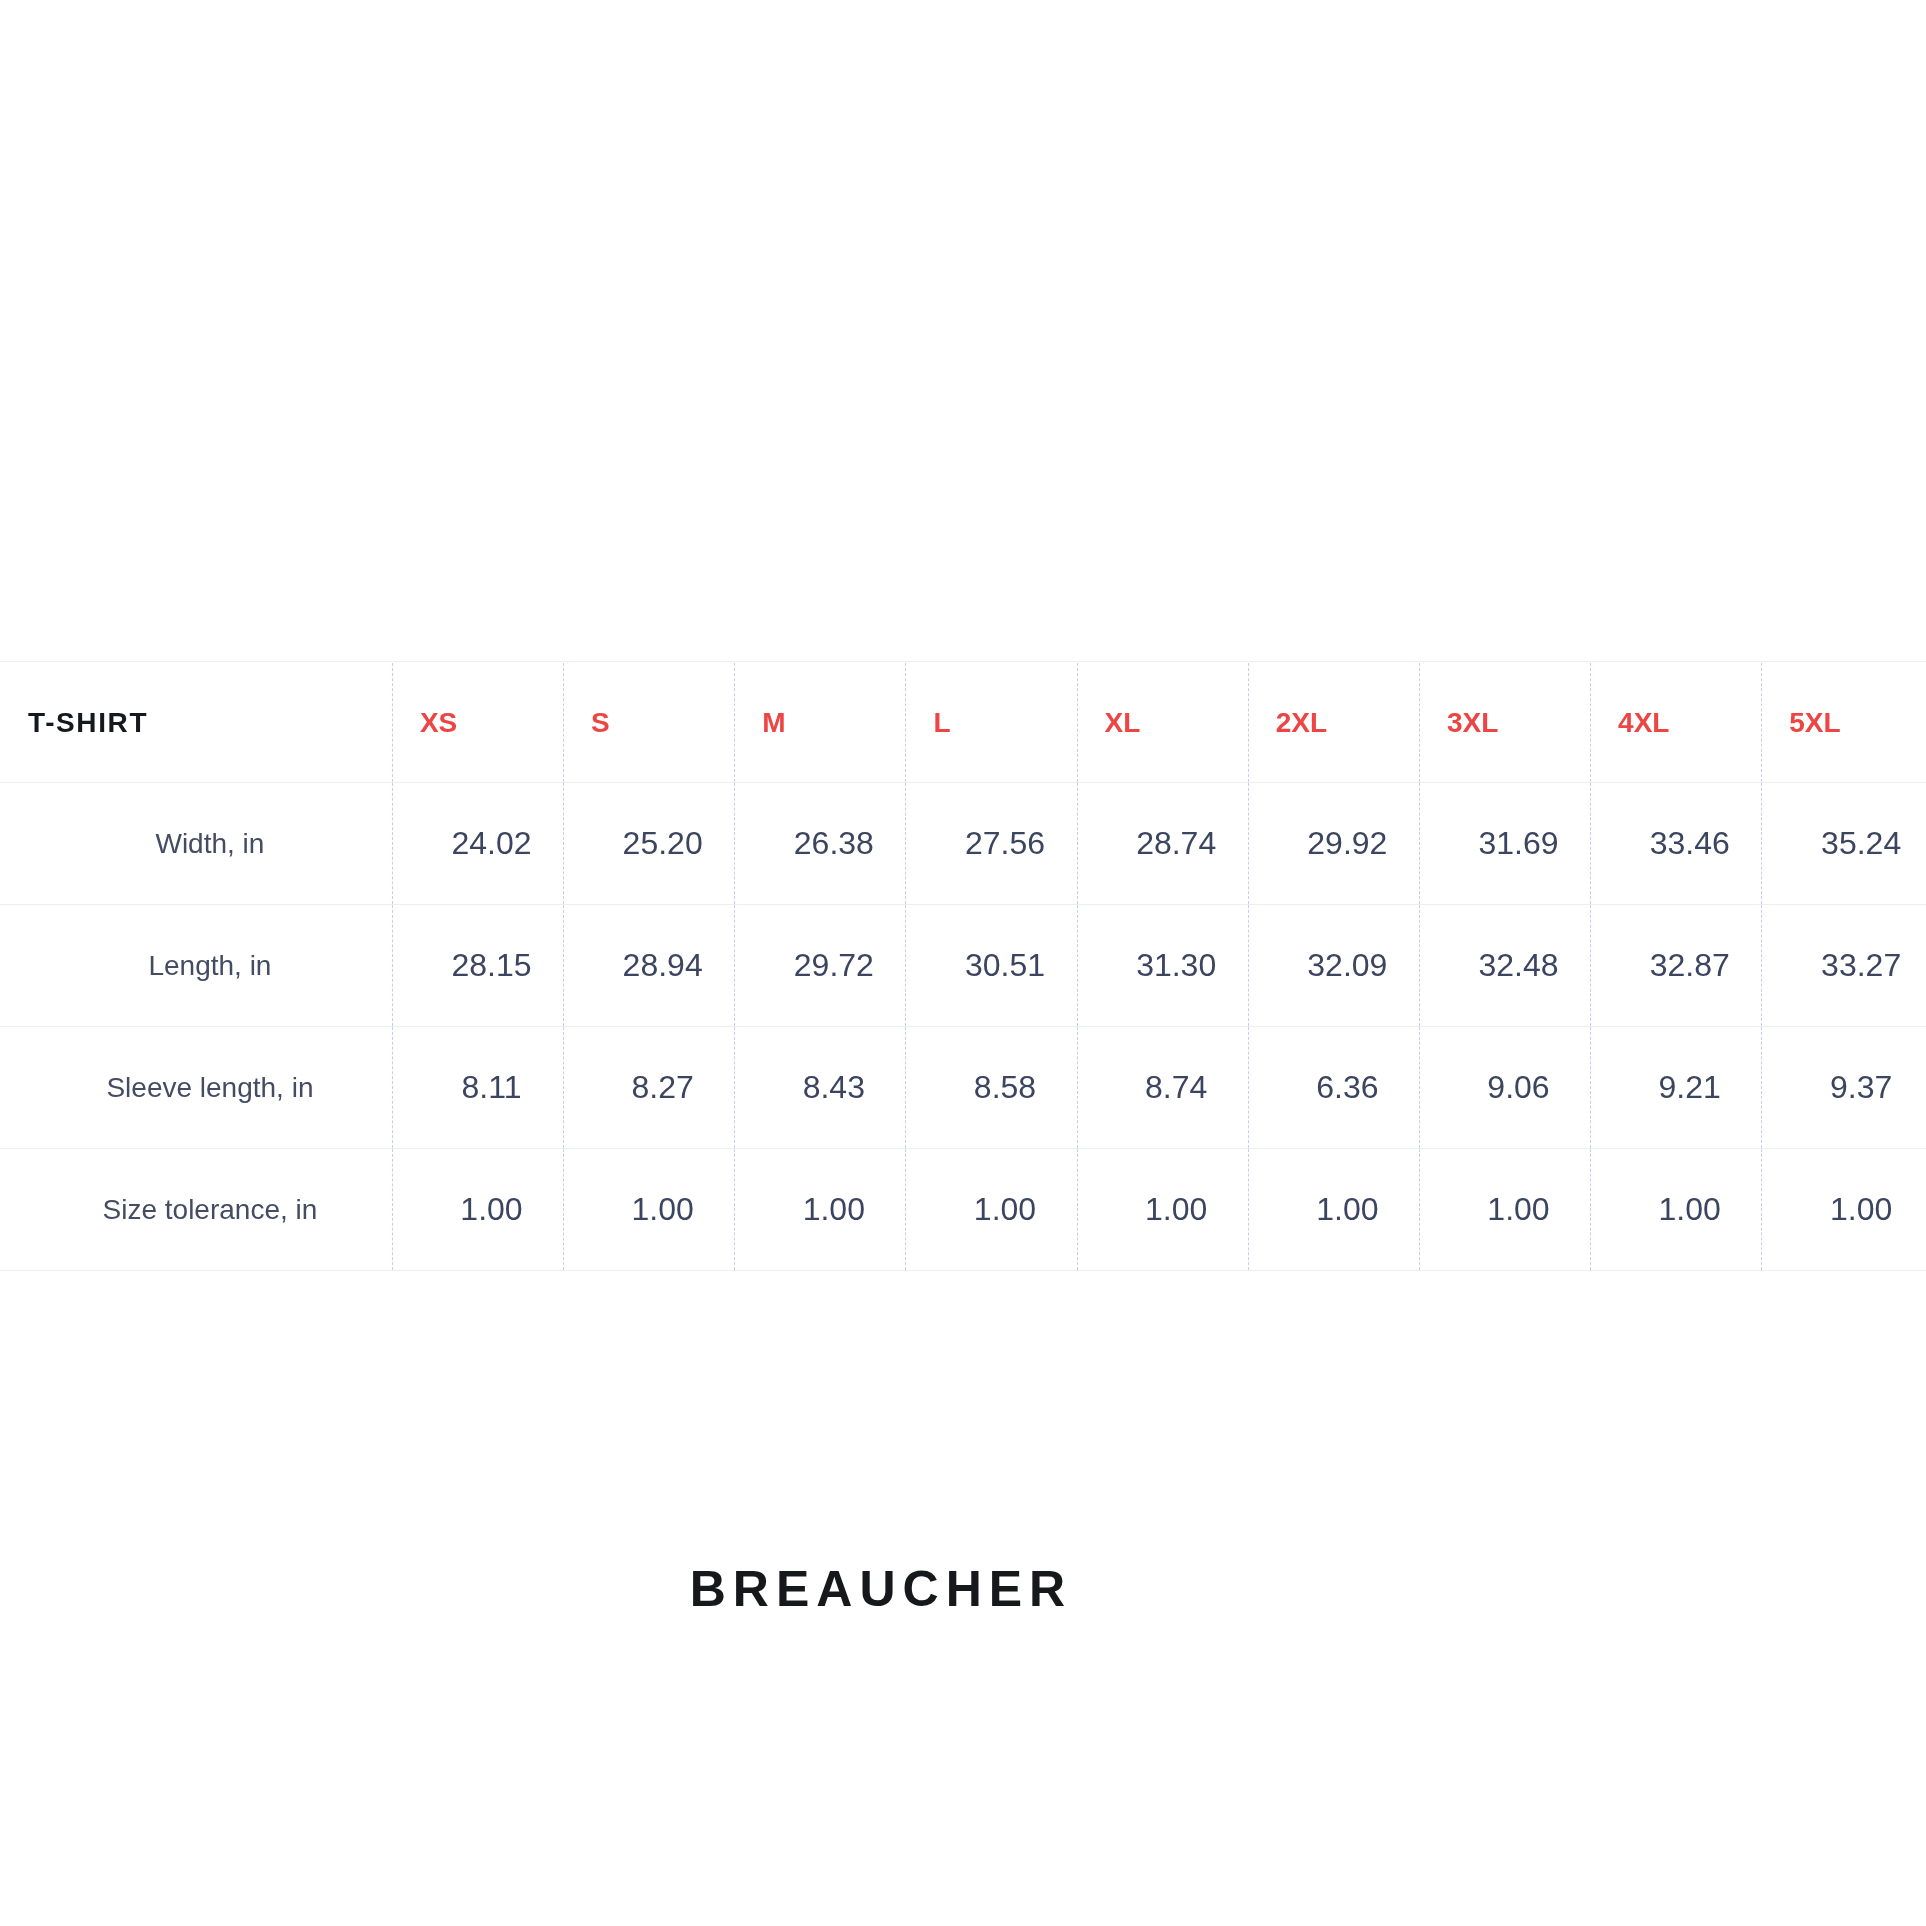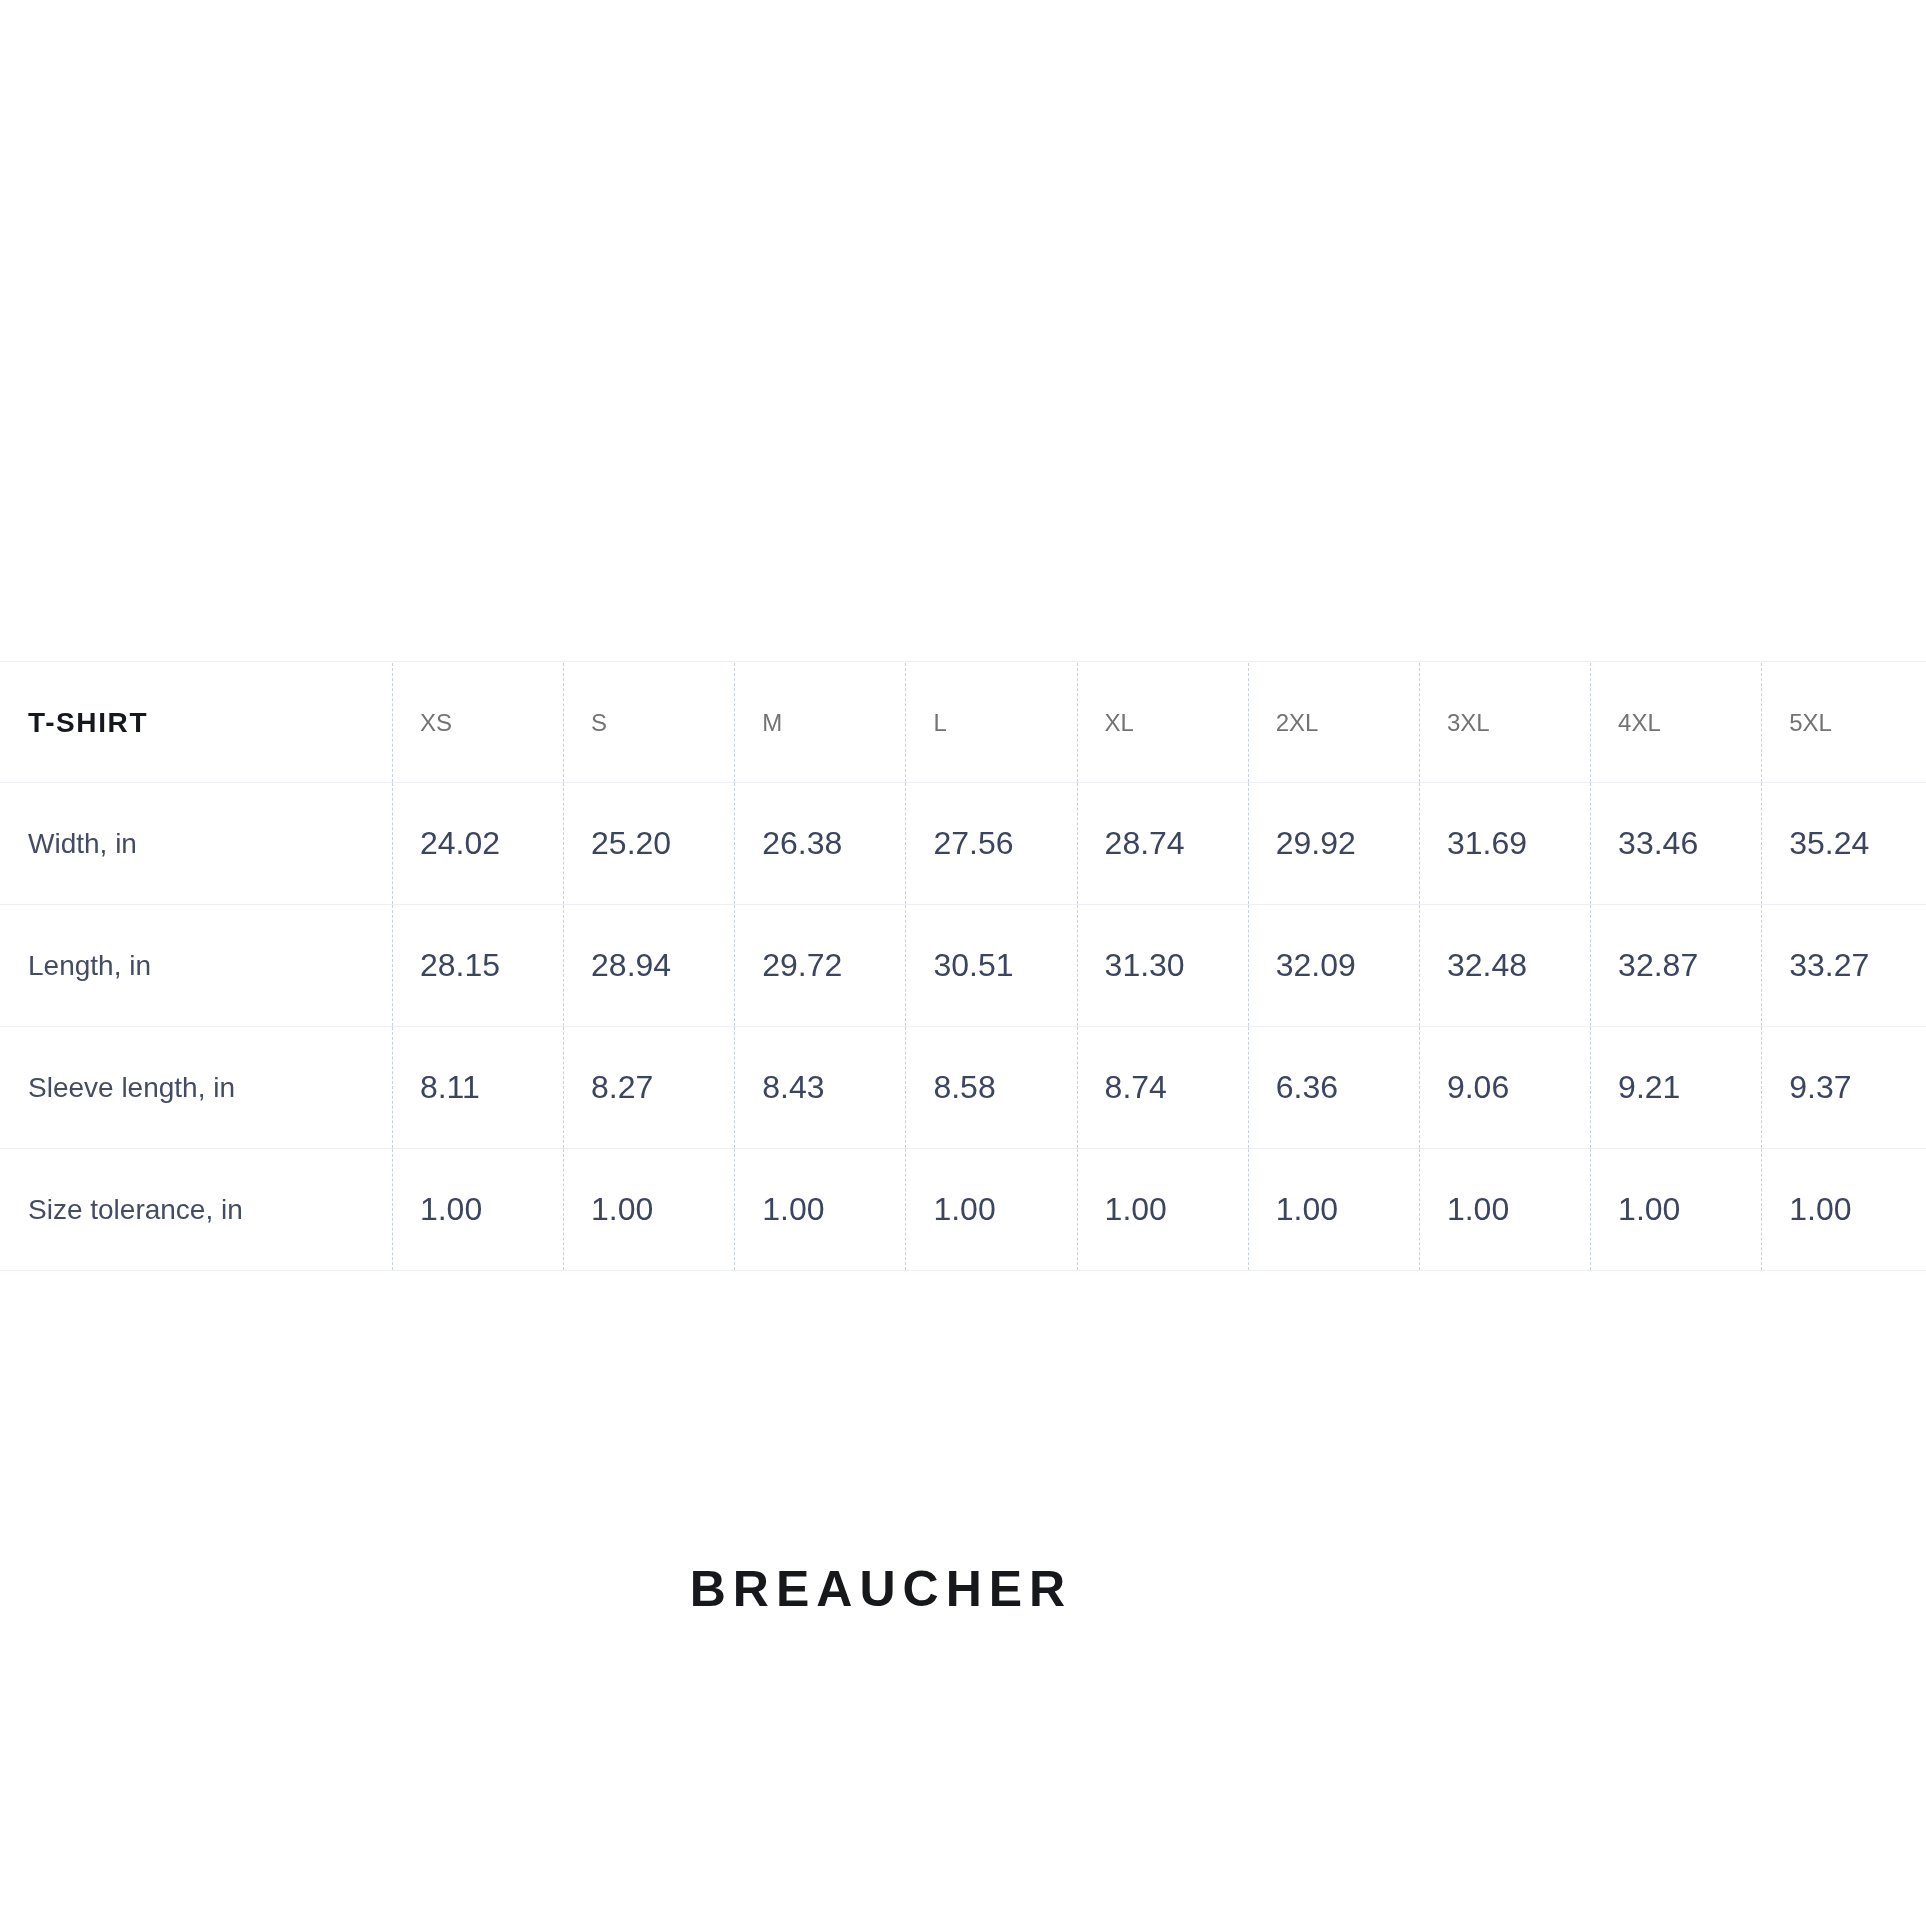--- a/index.html
+++ b/index.html
@@ -47,31 +47,32 @@
   }
   .head-row th.label {
     padding-left: 28px;
     font-size: 28px;
     font-weight: 700;
     letter-spacing: 1.6px;
     color: #15181f;
   }
   .head-row th.size {
     padding-left: 27px;
-    font-size: 24px;
-    font-weight: 400;
-    color: #737373;
+    font-size: 28px;
+    font-weight: 700;
+    color: #ef4444;
     border-left: 1.3px dashed #c7cfe6;
   }
 
   
   .size-table tbody tr td {
     height: 121px;
     vertical-align: middle;
     border-bottom: 1.3px solid #eceef3;
+    text-align: center;
   }
   .size-table tbody tr td.rowlabel {
     padding-left: 28px;
     font-size: 28px;
     font-weight: 400;
     color: #444c63;
     white-space: nowrap;
   }
   .size-table tbody tr td.val {
     padding-left: 27px;

